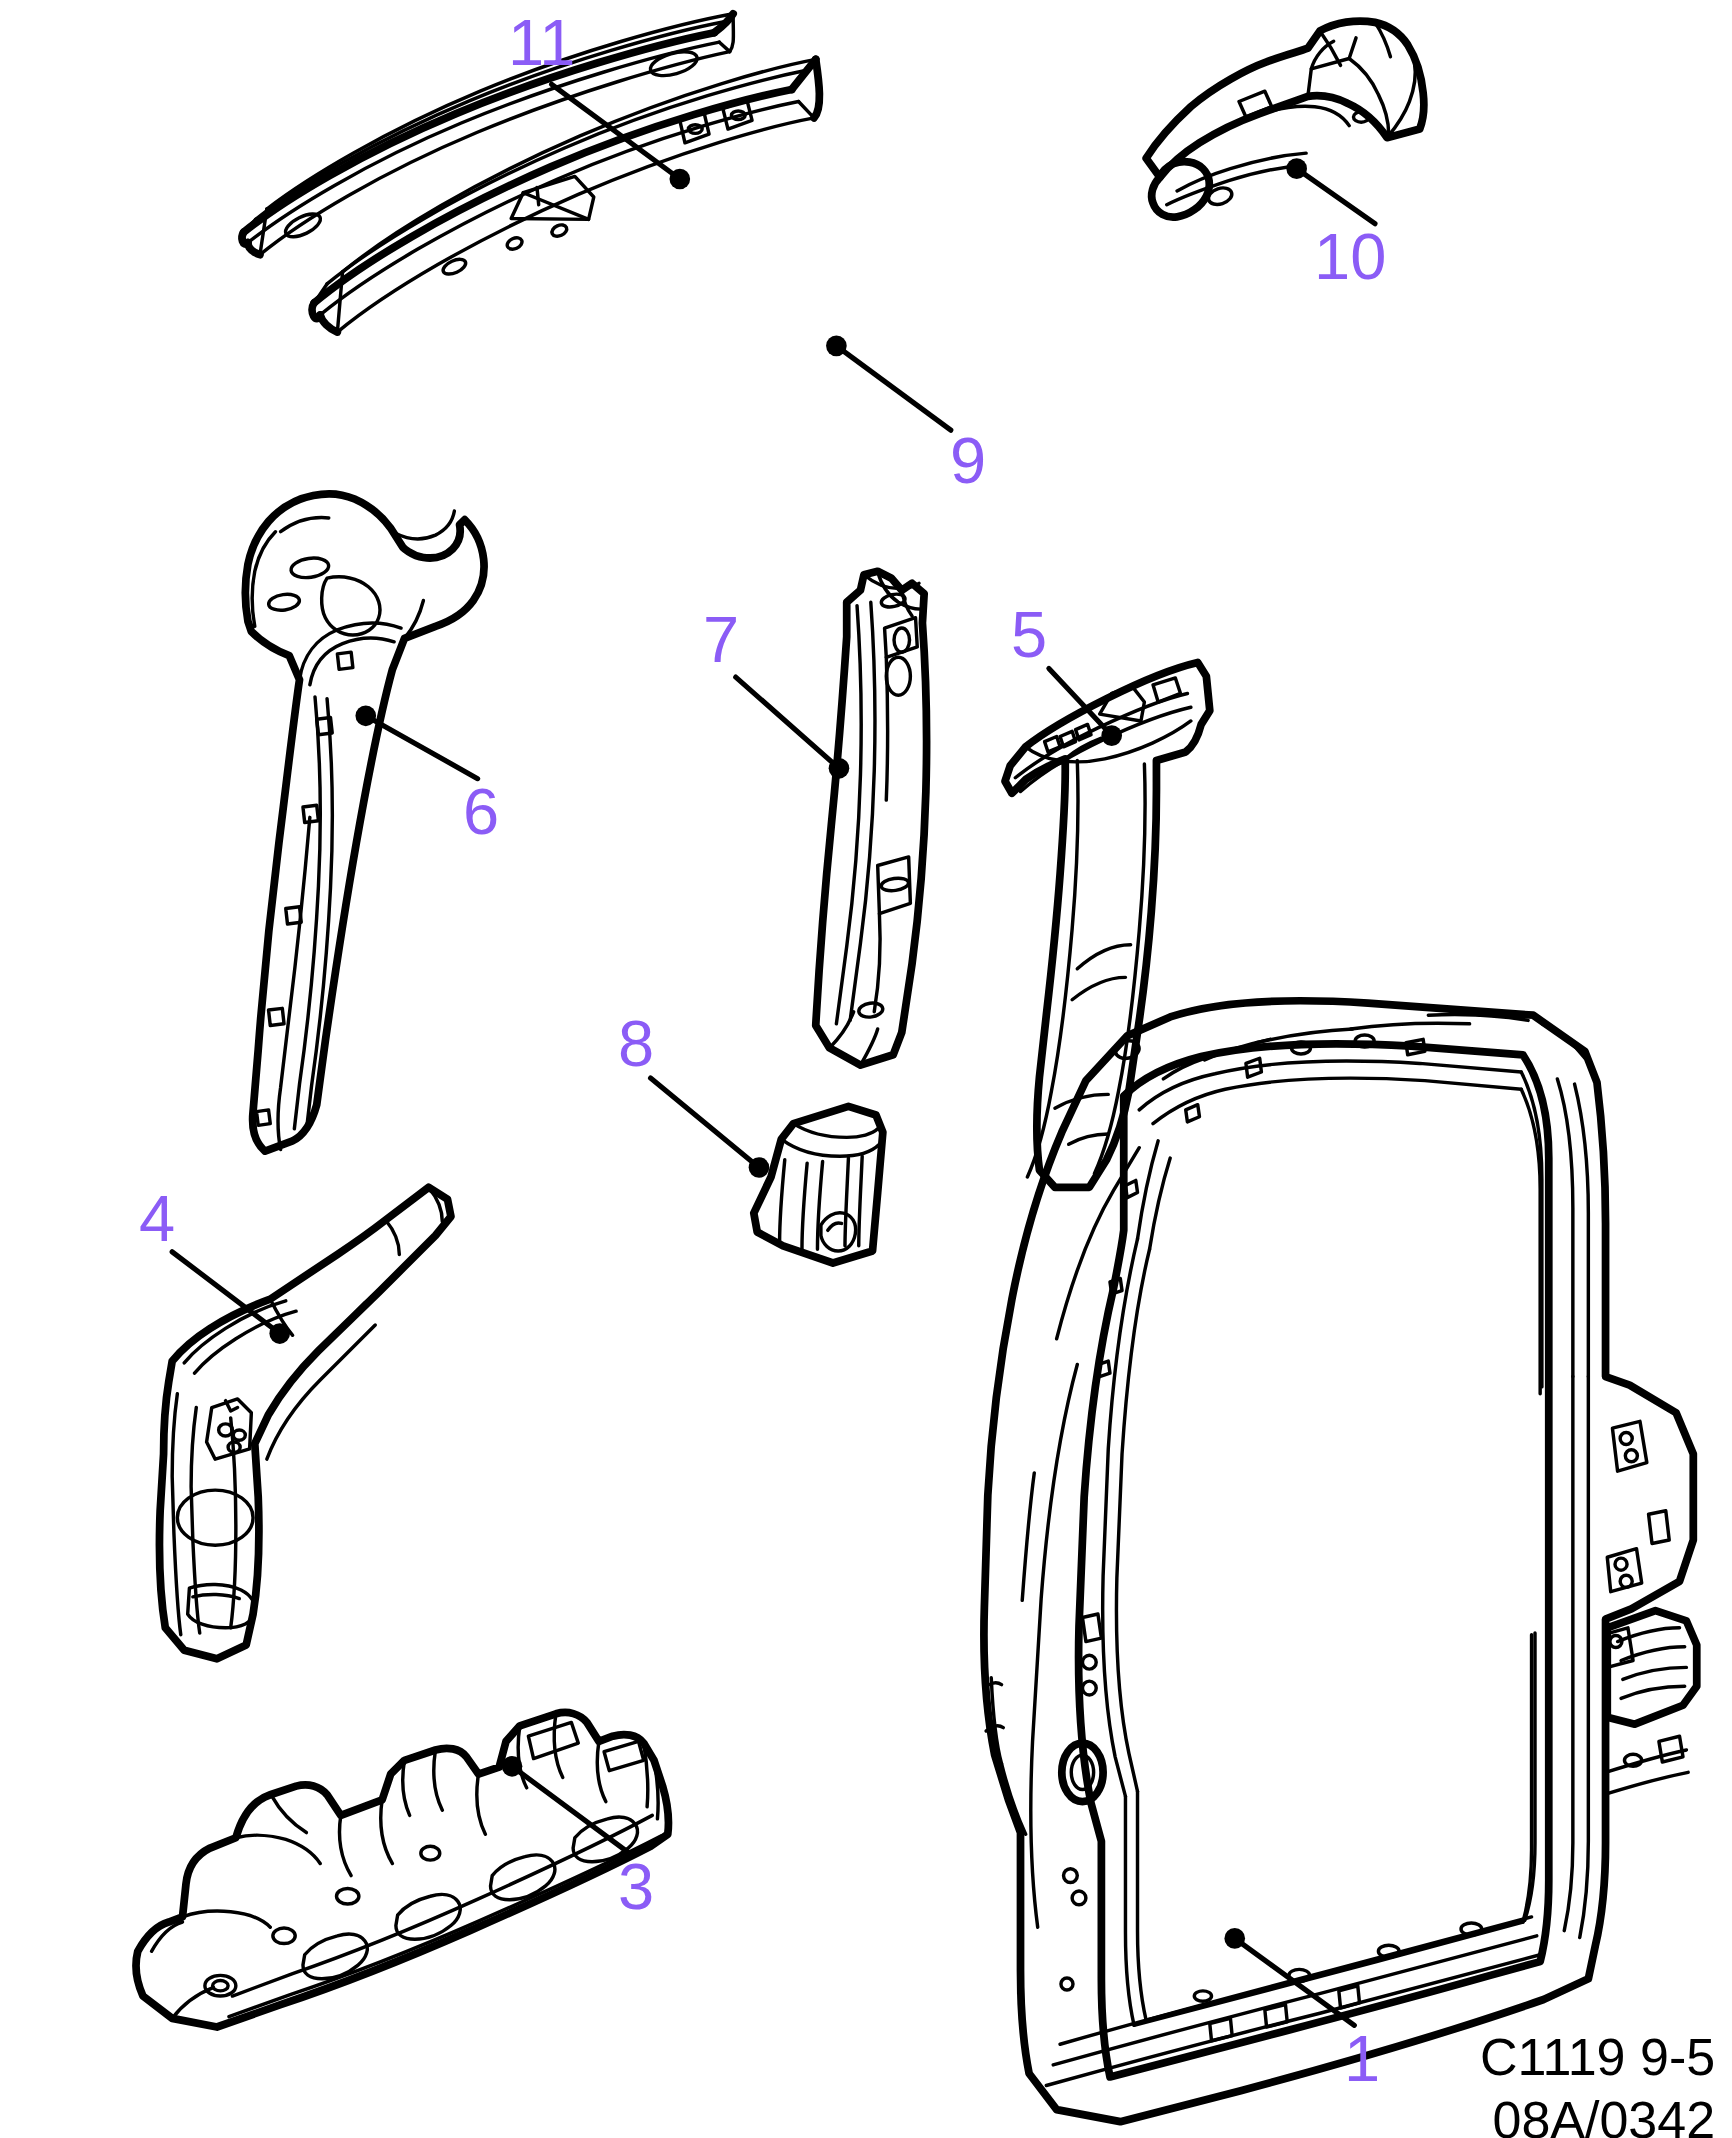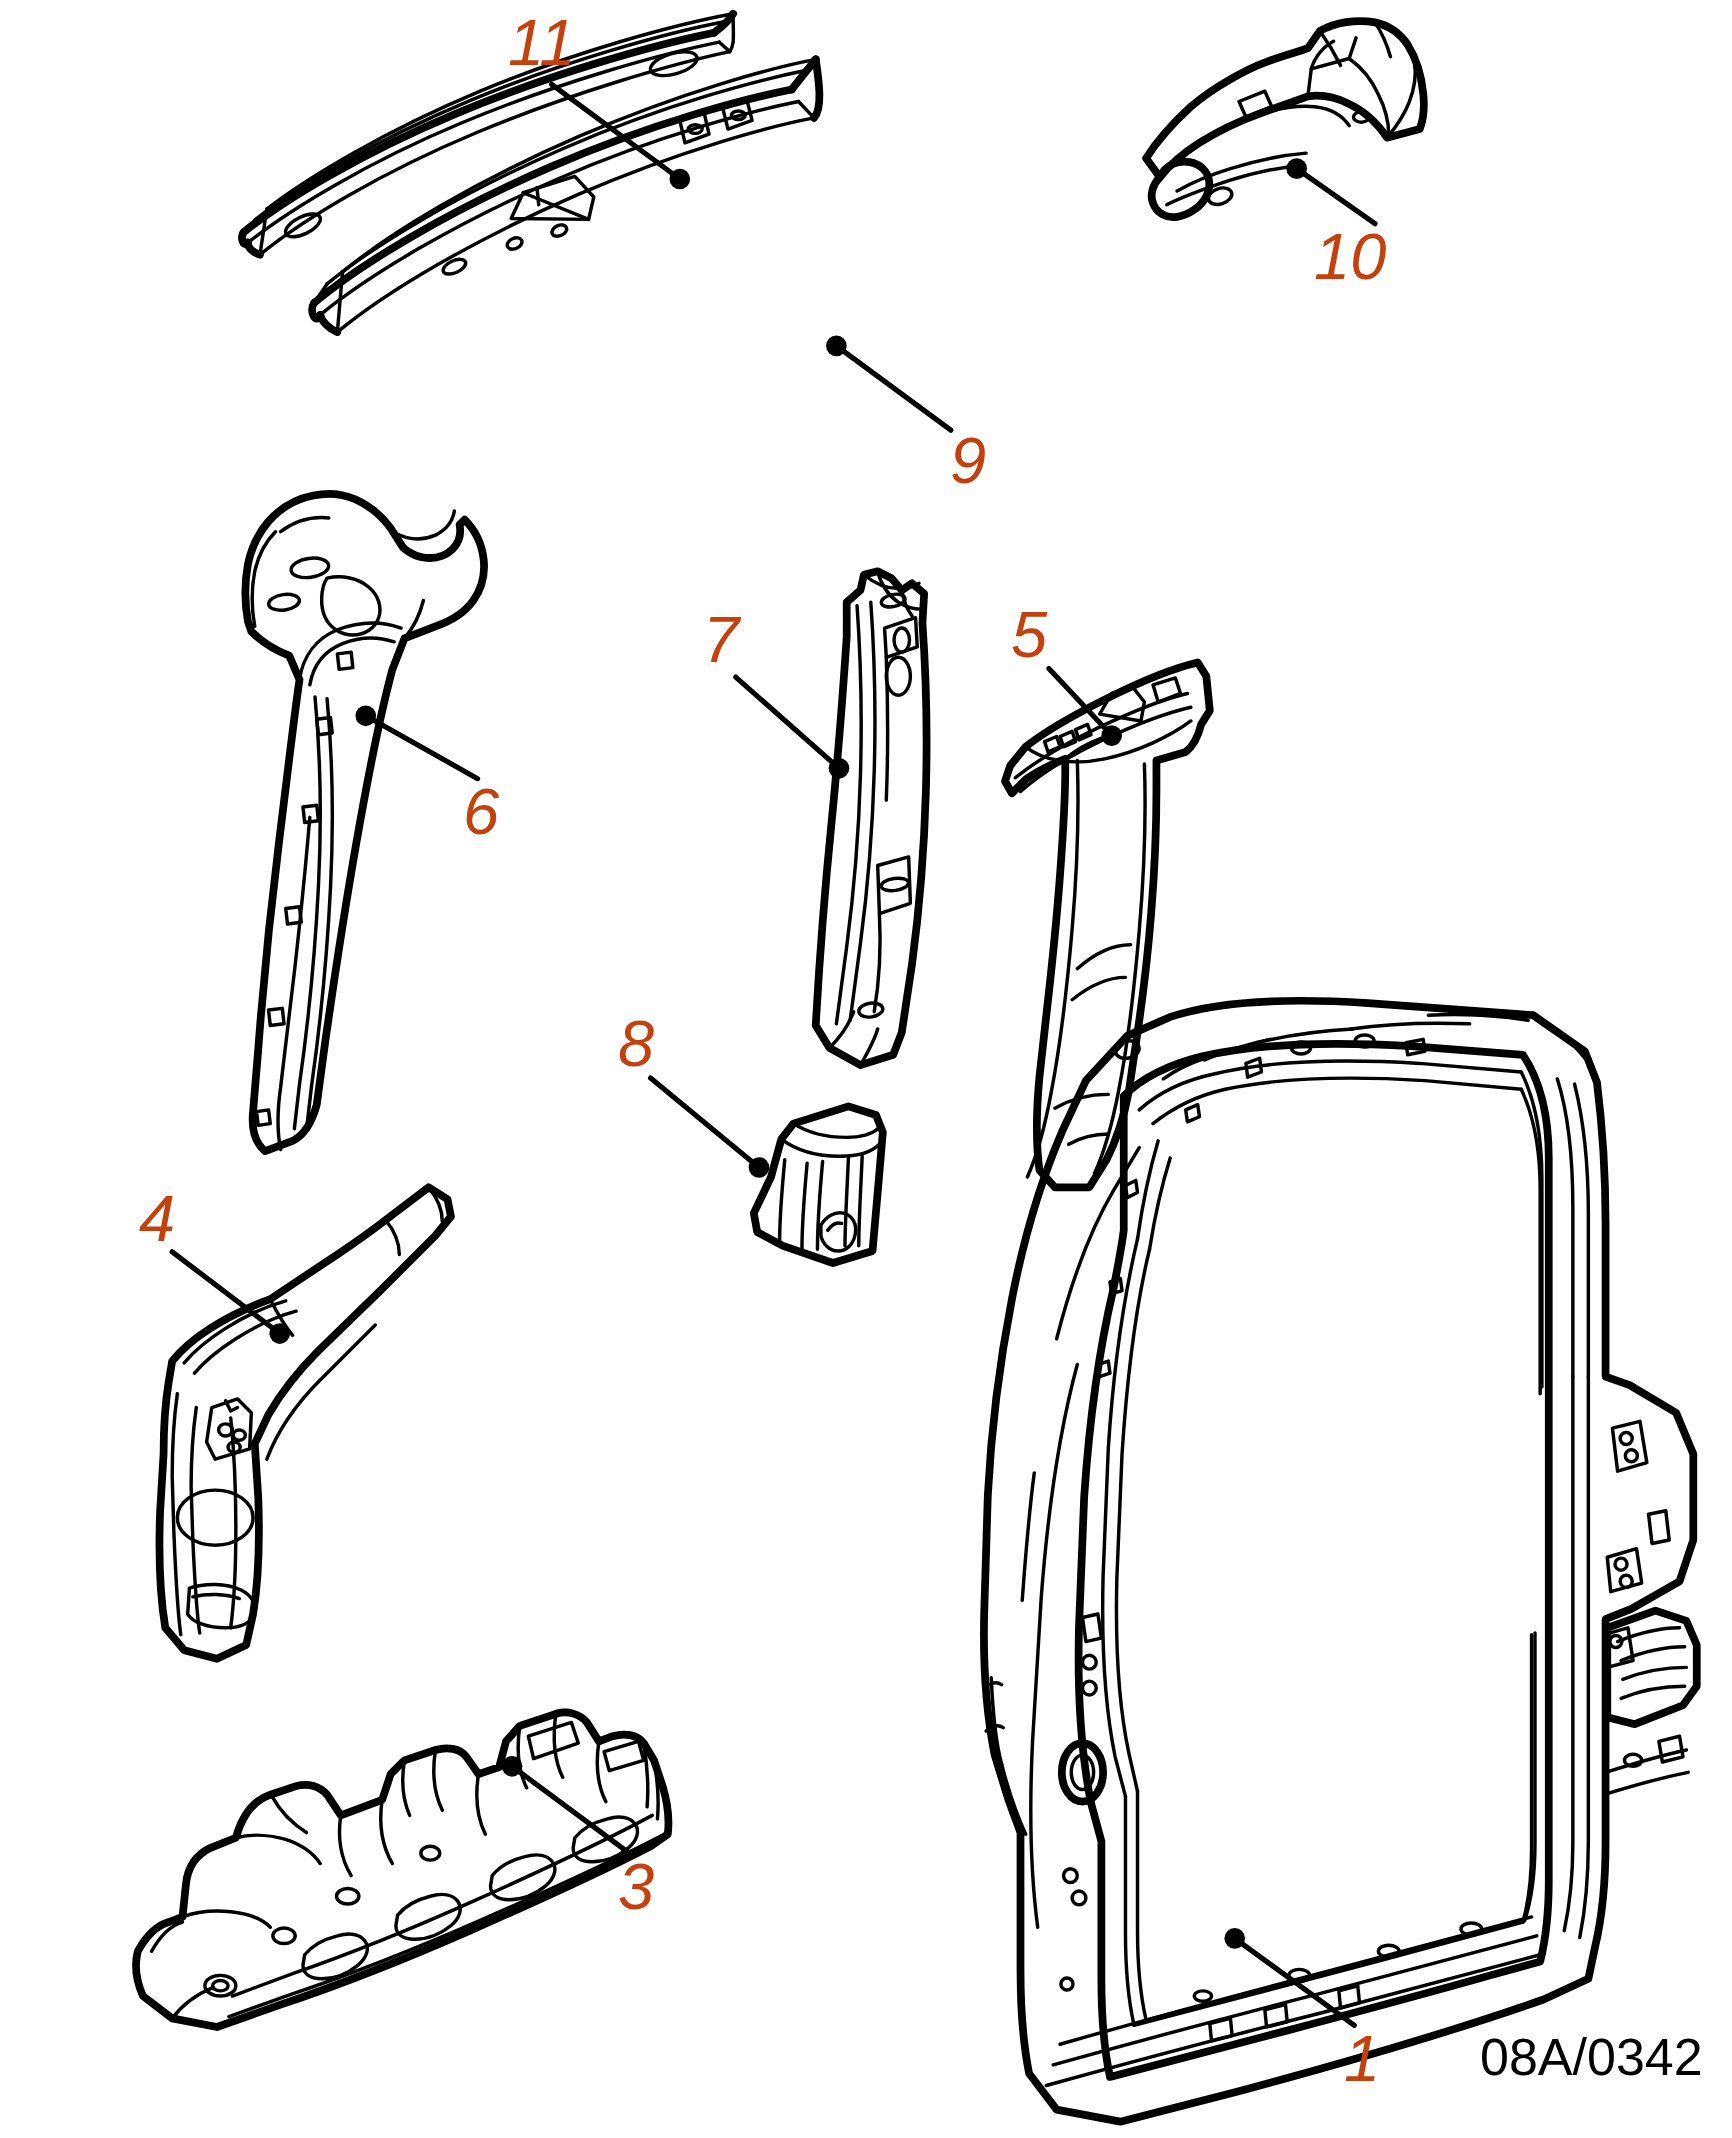--- a/index.html
+++ b/index.html
@@ -18,25 +18,24 @@
   #art {
     position: absolute;
     top: 0; left: 0;
     width: 1733px;
     height: 2138px;
   }
   .callout {
     position: absolute;
     font-family: "Liberation Sans", sans-serif;
     font-size: 65px;
-    color: #c2410c;
+    color: #8b5cf6;
     line-height: 1;
     white-space: nowrap;
     user-select: none;
-    font-style: italic;
   }
   .docref {
     position: absolute;
     font-family: "Liberation Sans", sans-serif;
     font-size: 52px;
     color: #000000;
     line-height: 1.22;
     text-align: right;
     white-space: nowrap;
   }
@@ -479,17 +478,18 @@
   <div class="callout" style="left:950px; top:428px;">9</div>
   <div class="callout" style="left:703px;  top:607px;">7</div>
   <div class="callout" style="left:1011px; top:602px;">5</div>
   <div class="callout" style="left:463px;  top:779px;">6</div>
   <div class="callout" style="left:618px;  top:1011px;">8</div>
   <div class="callout" style="left:139px;  top:1186px;">4</div>
   <div class="callout" style="left:618px;  top:1854px;">3</div>
   <div class="callout" style="left:1344px; top:2026px;">1</div>
 
   <div class="docref" style="left:1480px; top:2026px;">
+    <div>C1119 9-5</div>
     <div>08A/0342</div>
   </div>
 
 </div>
 
 
 </body></html>

